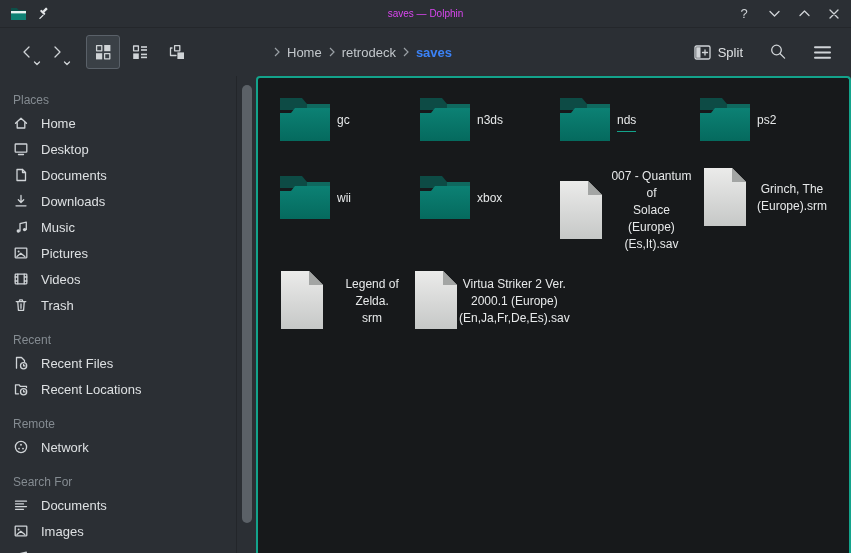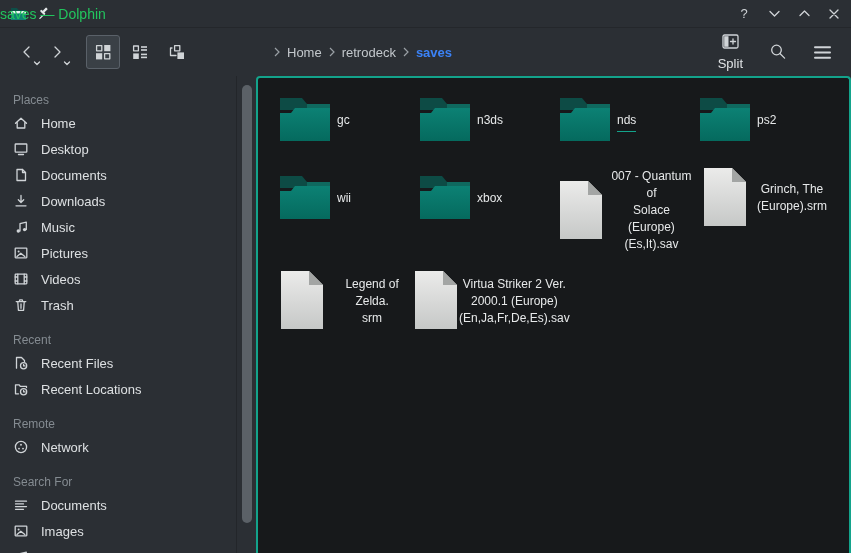--- a/index.html
+++ b/index.html
@@ -13,42 +13,42 @@
 
   
   .titlebar {
     height:28px; flex:0 0 28px; position:relative;
     display:flex; align-items:center; padding:0 10px;
     background:#2b2f34; border-bottom:1px solid #24272b;
   }
   .titlebar .app-icon { margin-right:9px; display:flex; }
   .titlebar .pin { display:flex; }
   .title-text {
-    position:absolute; left:0; right:0; 
-    font-size:14px; color:#22c55e; pointer-events:none;
+    position:absolute; left:0; right:0; text-align:center;
+    font-size:10px; color:#d946ef; pointer-events:none;
   }
   .win-controls { margin-left:auto; display:flex; align-items:center; gap:16px; z-index:2; }
   .win-btn { display:flex; align-items:center; justify-content:center; width:14px; height:14px; color:#cfd3d6; font-size:13px; cursor:default; }
 
   
   .toolbar {
     height:48px; flex:0 0 48px;
     display:flex; align-items:center; padding:0 12px;
     background:#2b2f34;
   }
   .nav-btn { width:30px; height:32px; position:relative; display:flex; align-items:center; justify-content:center; border-radius:3px; }
   .nav-btn .drop { position:absolute; right:1px; bottom:2px; }
   .view-group { display:flex; align-items:center; gap:3px; margin-left:14px; }
   .tool-btn { width:34px; height:34px; display:flex; align-items:center; justify-content:center; border-radius:3px; border:1px solid transparent; }
   .tool-btn.selected { background:#3a4046; border-color:#5a6169; }
   .breadcrumb { display:flex; align-items:center; gap:7px; margin-left:80px; font-size:13px; color:#c3c8cc; white-space:nowrap; }
   .crumb { cursor:default; }
   .crumb.current { color:#3b82f6; font-weight:700; }
   .spacer { flex:1; }
-  .split-btn { display:flex; align-items:center; gap:7px; font-size:13px; color:#dfe2e4; padding:6px 6px; border-radius:3px;flex-direction:column; }
+  .split-btn { display:flex; align-items:center; gap:7px; font-size:13px; color:#dfe2e4; padding:6px 6px; border-radius:3px; }
   .icon-btn { width:34px; height:34px; display:flex; align-items:center; justify-content:center; border-radius:3px; }
   .search-btn { margin-left:12px; }
   .menu-btn { margin-left:10px; margin-right:0; }
 
   
   .content { flex:1; display:flex; min-height:0; }
 
   .sidebar { width:256px; flex:0 0 256px; position:relative; background:#2b2f34; }
   .sidebar-inner { width:237px; height:100%; border-right:1px solid #23262a; padding:6px 0 0 13px; overflow:hidden; }
   .side-header { font-size:12px; color:#848b91; height:20px; display:flex; align-items:center; margin-top:8px; }

